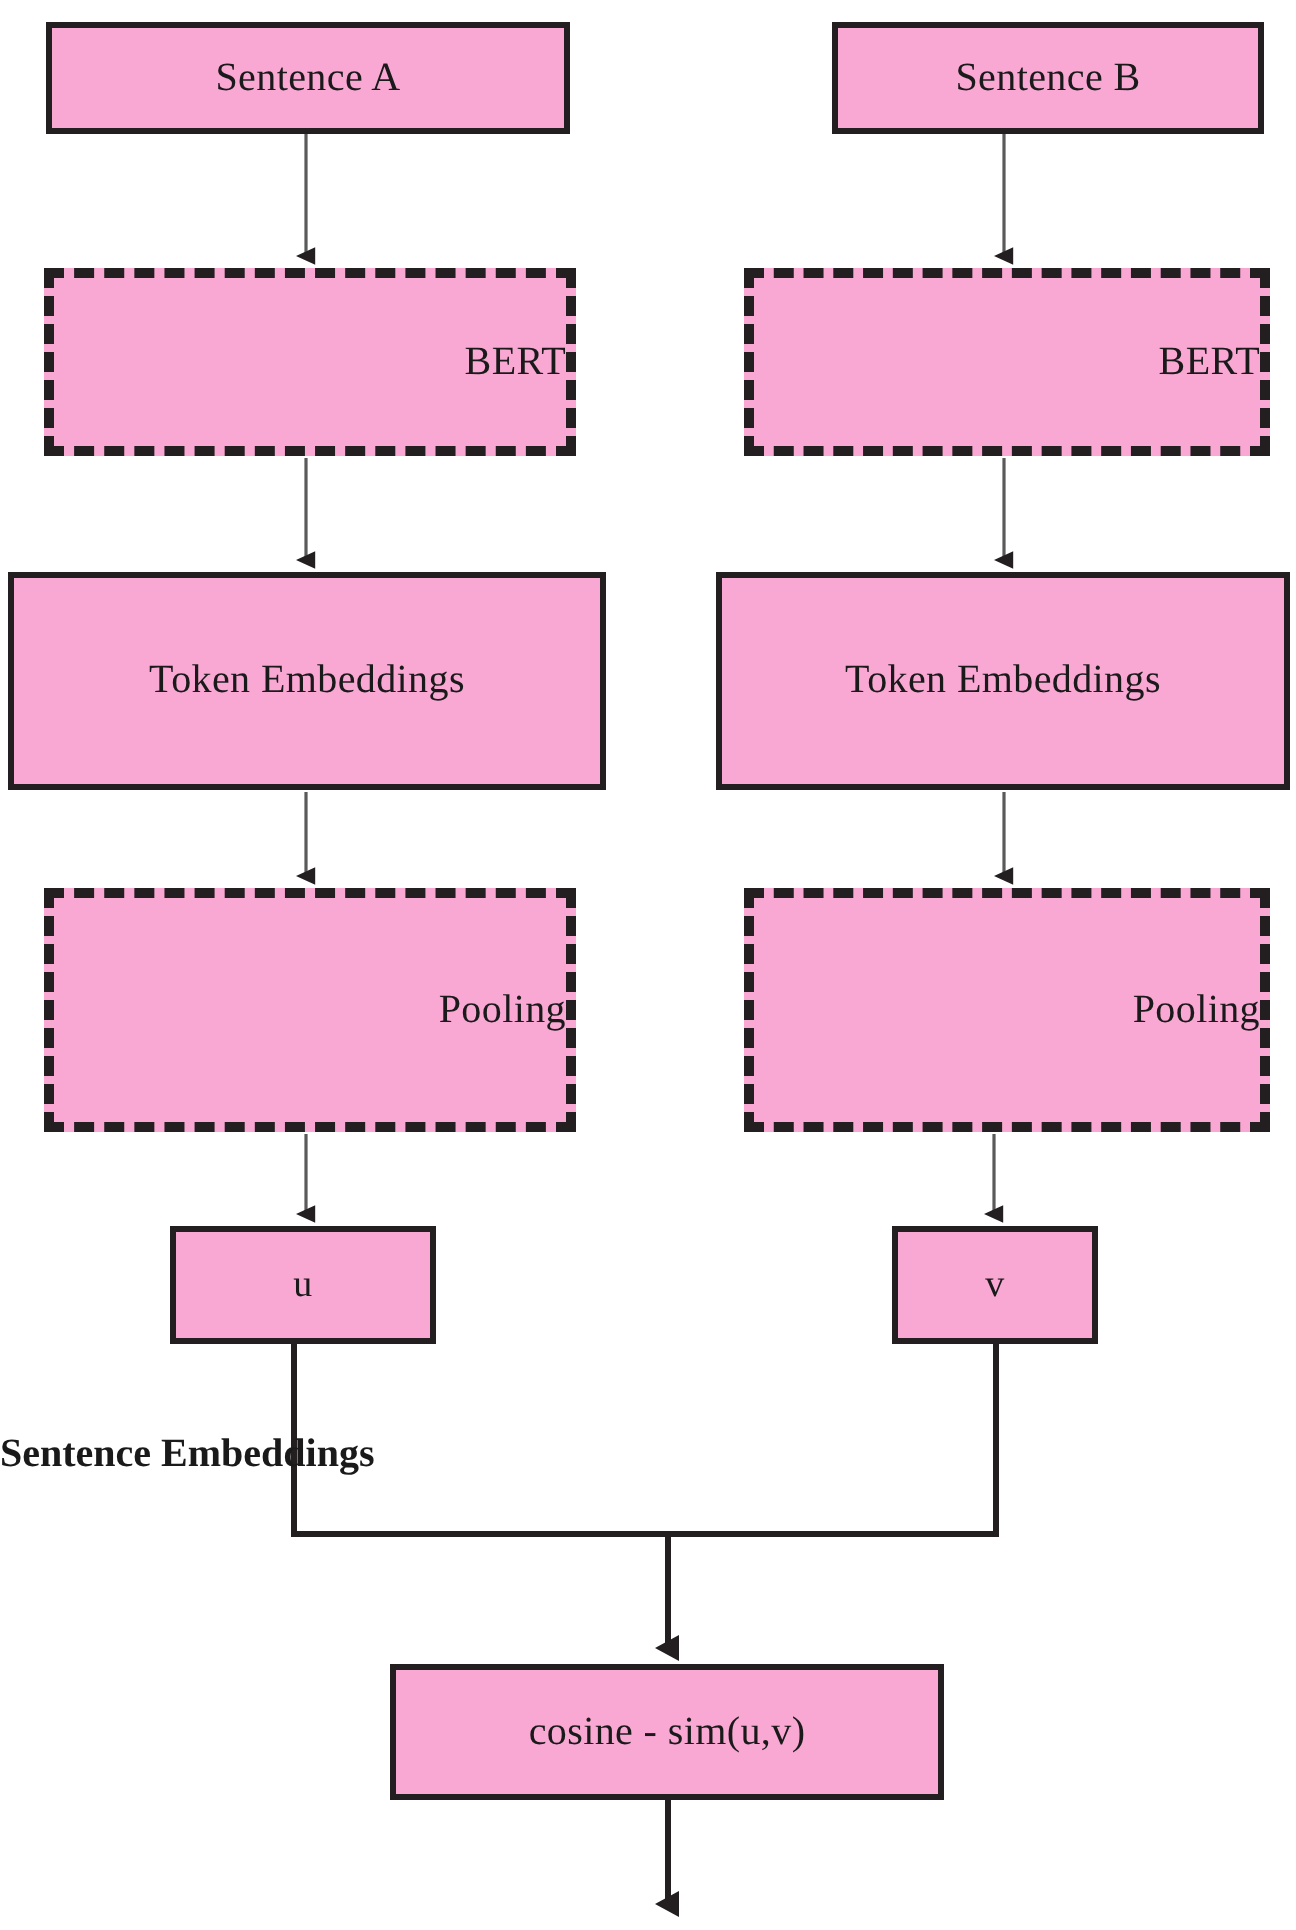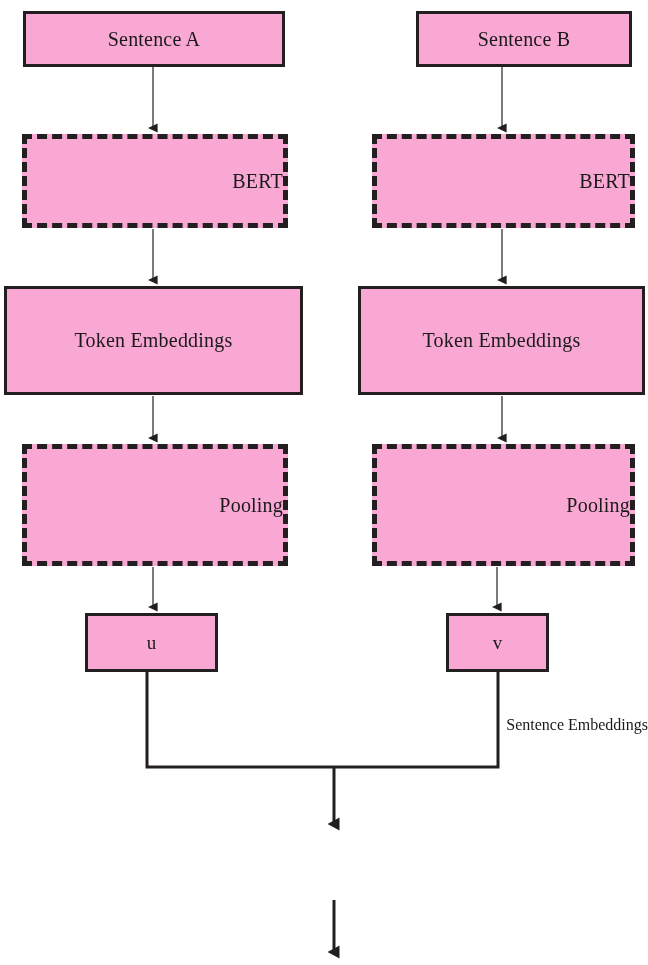--- a/index.html
+++ b/index.html
@@ -41,24 +41,25 @@
     font-size: 20px;
     color: #1a1a1a;
     letter-spacing: 0.2px;
     white-space: nowrap;
   }
   .node.small .node-label {
     font-size: 19px;
   }
   .free-label {
     position: absolute;
-    font-size: 16px;
+    font-size: 20px;
     color: #1a1a1a;
     white-space: nowrap;
-    text-align: right;
+    text-align: left;
+    font-weight: bold;
   }
   svg.edge-layer {
     position: absolute;
     left: 0;
     top: 0;
     width: 648px;
     height: 965px;
     pointer-events: none;
   }
 </style>
@@ -137,14 +138,17 @@
   <div class="node solid small" style="left:85px; top:613px; width:133px; height:59px;">
     <span class="node-label">u</span>
   </div>
 
   <div class="node solid small" style="left:446px; top:613px; width:103px; height:59px;">
     <span class="node-label">v</span>
   </div>
 
   <div class="free-label" style="left:0px; top:716px; width:648px;">Sentence Embeddings</div>
 
+  <div class="node solid" style="left:195px; top:832px; width:277px; height:68px;">
+    <span class="node-label">cosine - sim(u,v)</span>
+  </div>
 
 </div>
 
 </body></html>

